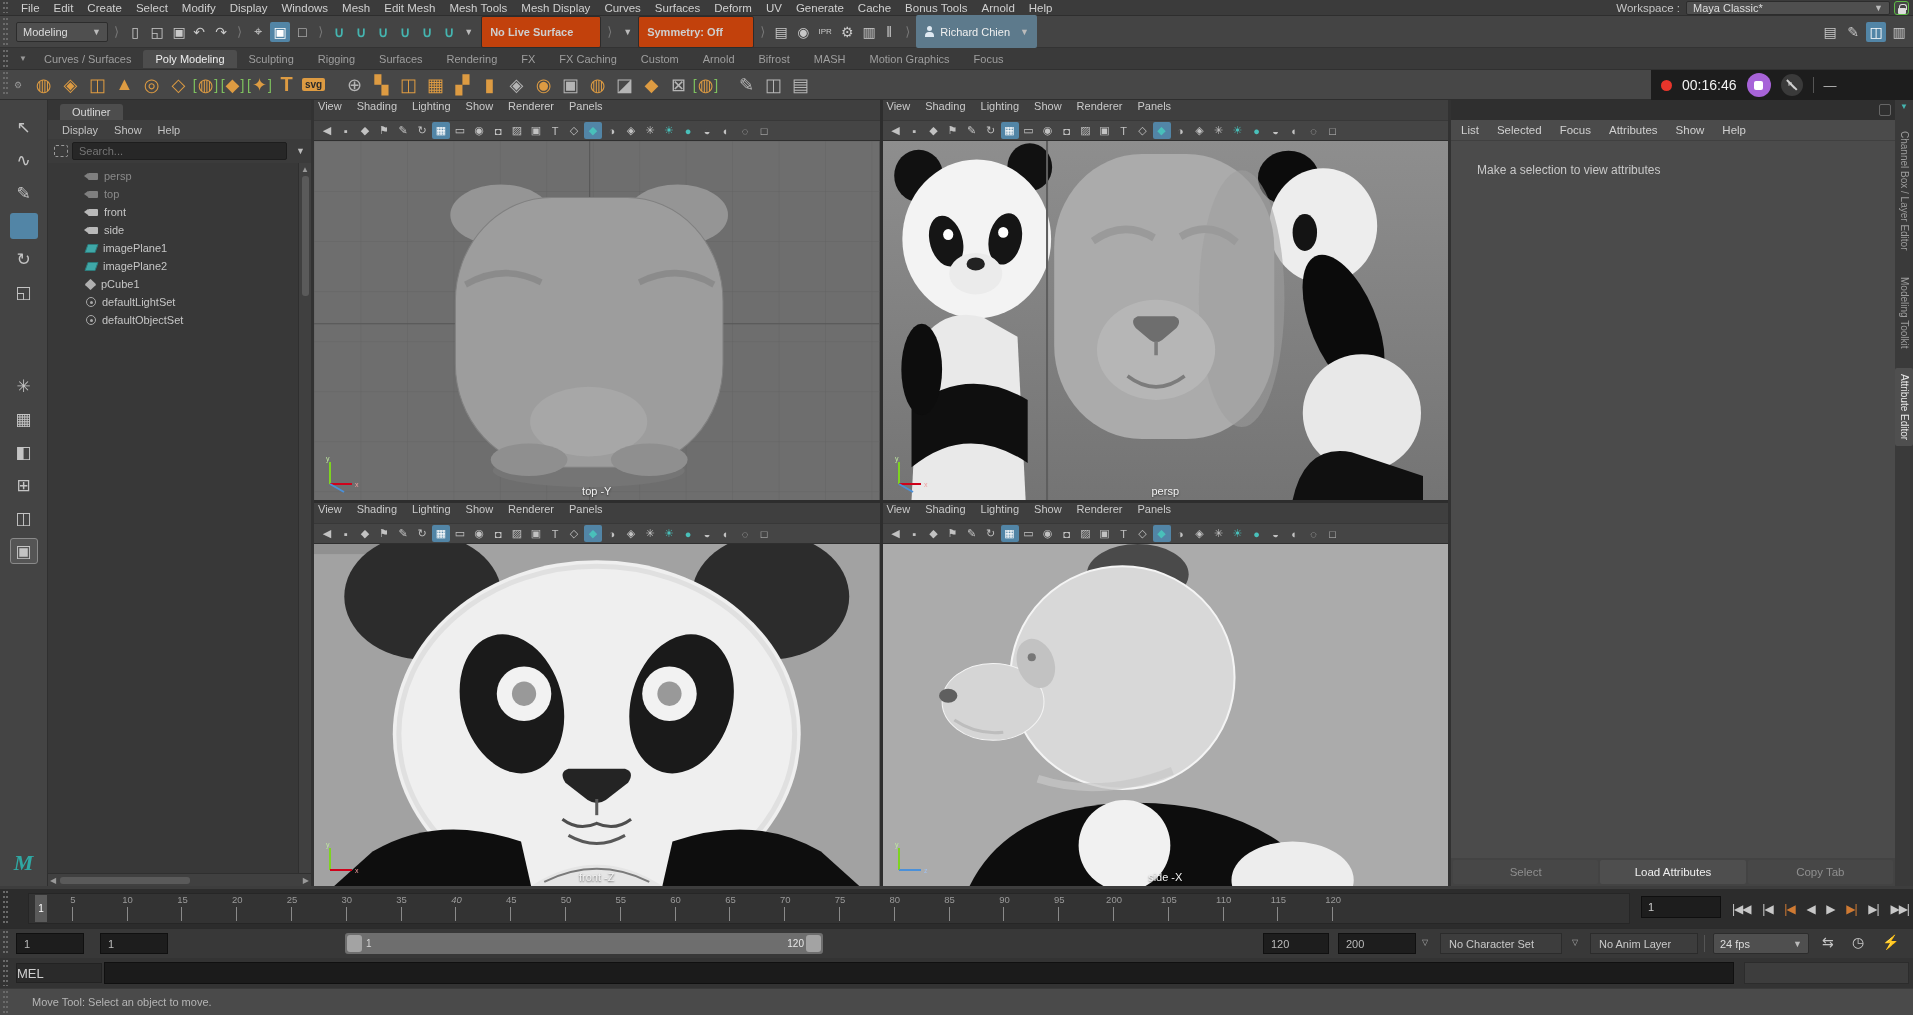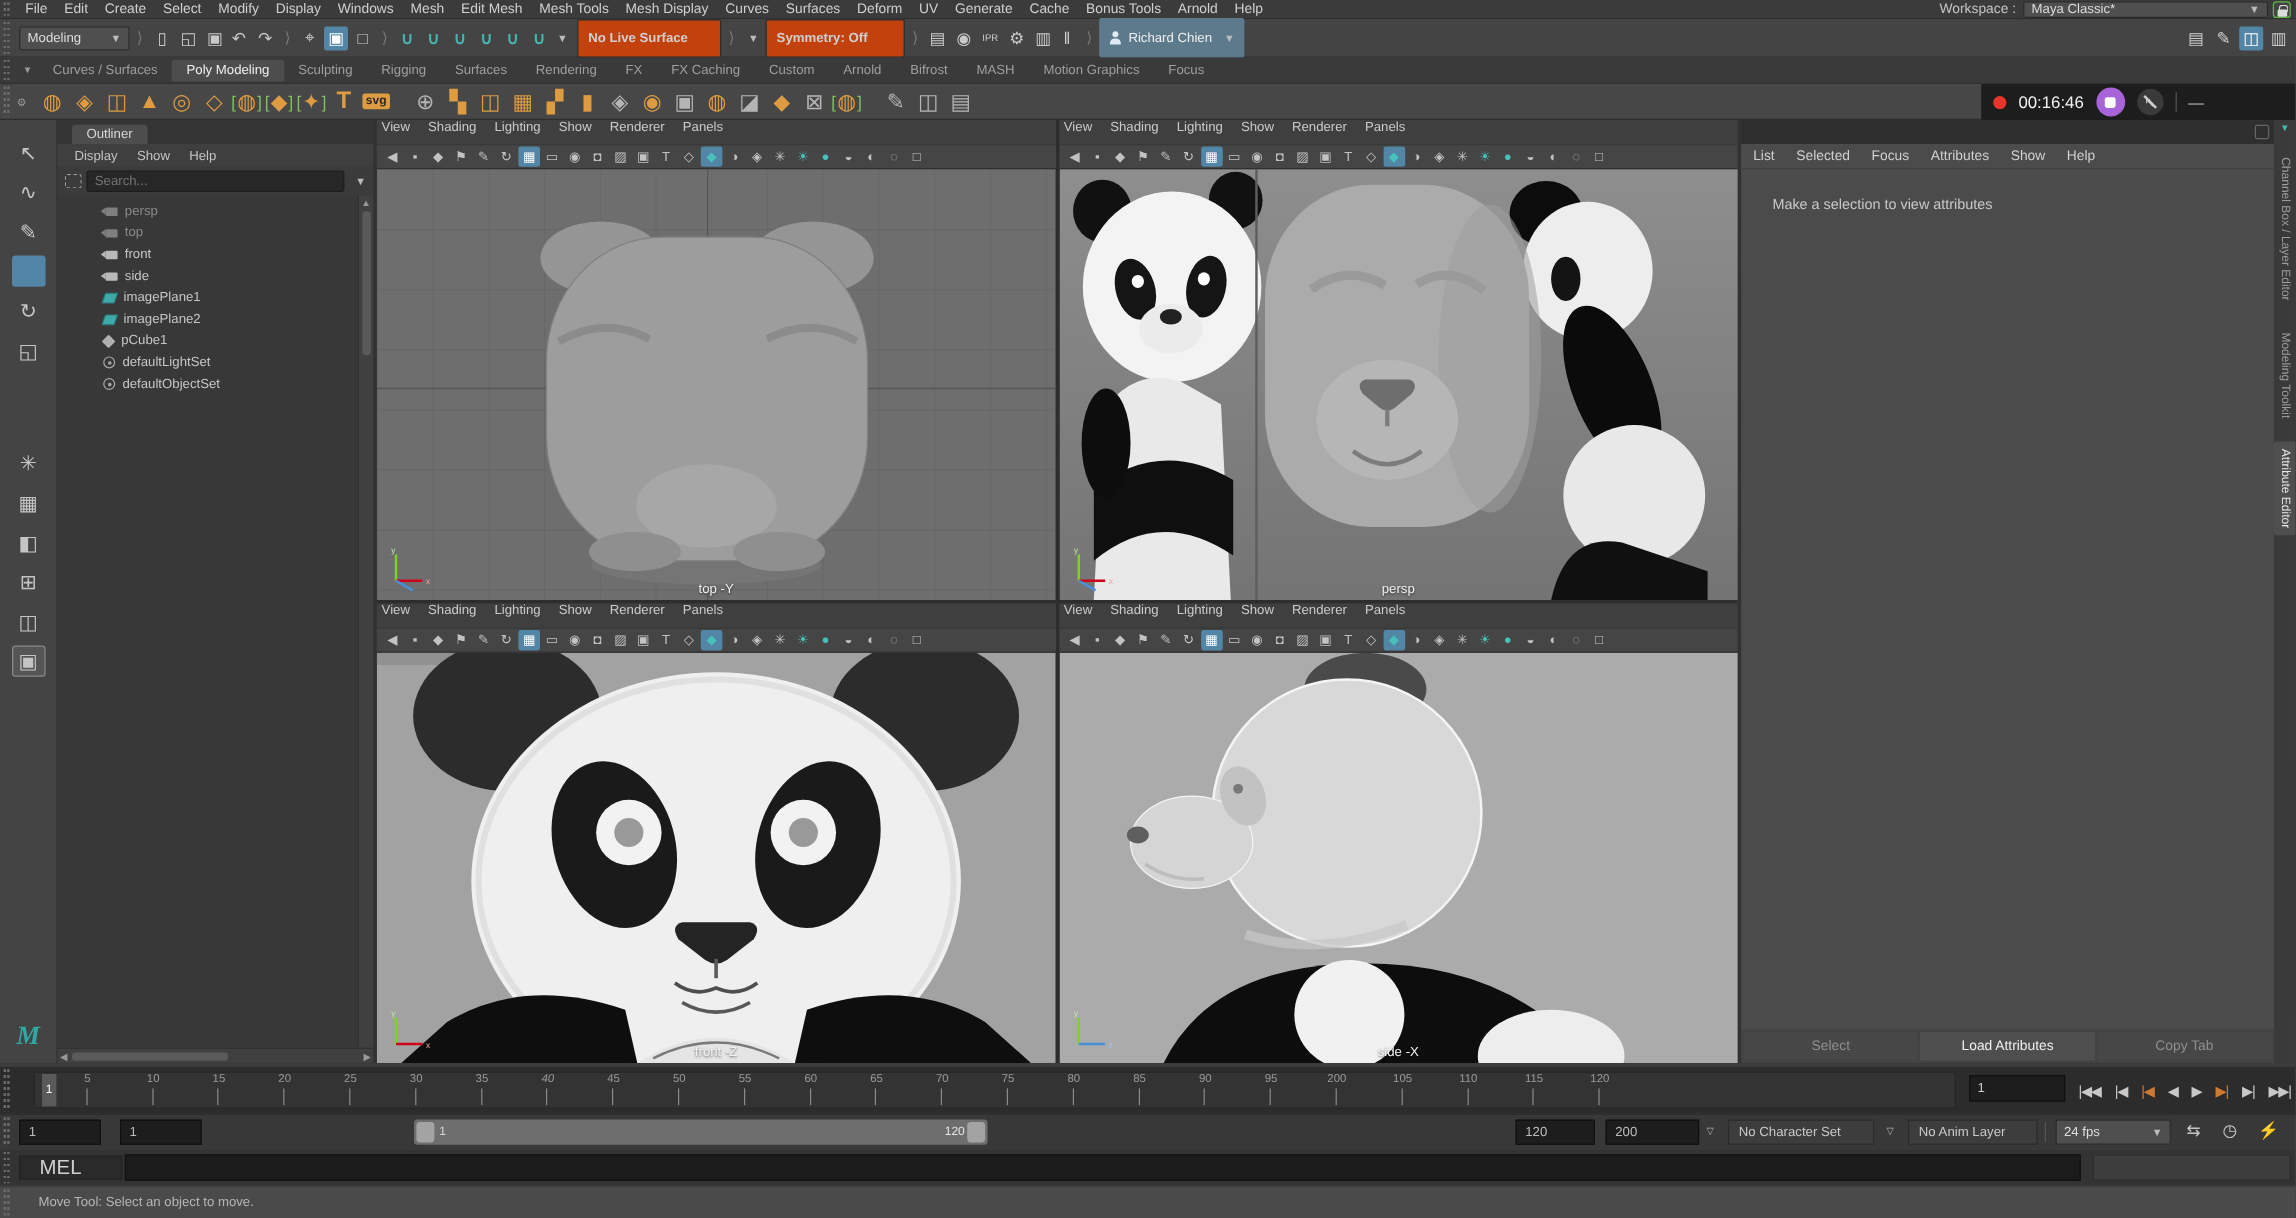--- a/index.html
+++ b/index.html
@@ -137,21 +137,21 @@
   .rs-handle{width:15px;height:17px;background:#a3a3a3;border-radius:3px;margin:0 2px;}
   #rs-track .v1{font-size:10px;color:#d8d8d8;margin-left:2px;}
   #rs-track .v2{margin-left:auto;font-size:10px;color:#e8e8e8;}
   .ddt{position:absolute;top:9px;font-size:8px;color:#aaa;}
   .flatfield{position:absolute;top:4px;height:21px;background:#3d3d3d;border:1px solid #2b2b2b;color:#c9c9c9;font-size:11px;display:flex;align-items:center;padding:0 8px;}
   #fps-select{position:absolute;left:1713px;top:4px;width:96px;height:21px;}
   .rsep{position:absolute;top:6px;width:1px;height:17px;background:#555;}
   .ricon{position:absolute;top:5px;font-size:14px;color:#c5c5c5;}
   
   #cmdrow{height:30px;background:#333;}
-  #mel-label{position:absolute;left:16px;top:5px;width:86px;height:20px;background:#2a2a2a;color:#cfcfcf;font-size:17px;display:flex;align-items:center;padding-left:16px;border:1px solid #222;}
+  #mel-label{position:absolute;left:16px;top:5px;width:86px;height:20px;background:#2a2a2a;color:#cfcfcf;font-size:13px;display:flex;align-items:center;padding-left:0;border:1px solid #222;}
   #mel-input{position:absolute;left:104px;top:4px;width:1630px;height:22px;background:#1b1b1b;border:1px solid #101010;color:#ccc;font-size:11px;padding:0 6px;}
   #cmd-result{position:absolute;right:4px;top:4px;width:165px;height:22px;background:#3d3d3d;border:1px solid #2c2c2c;}
   
   #helprow{height:27px;background:#4a4a4a;border-top:1px solid #3a3a3a;font-size:11px;color:#b5b5b5;}
   #help-text{margin-left:18px;}
 </style>
 </head>
 <body>
 
 <div id="menubar" class="row">

